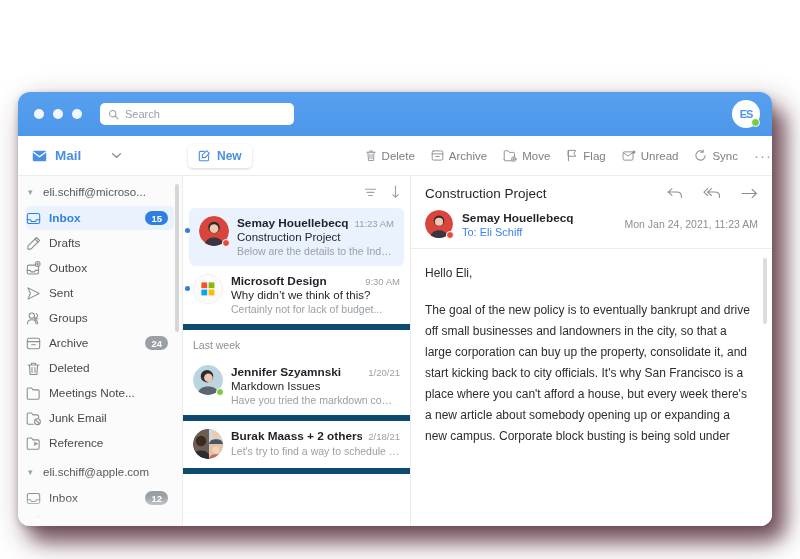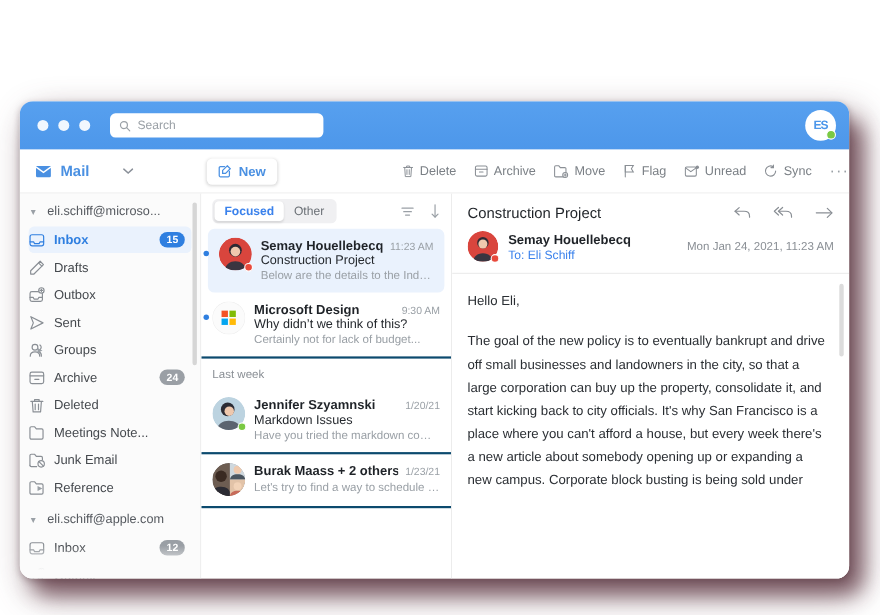--- a/index.html
+++ b/index.html
@@ -155,21 +155,21 @@
   }
 
   
   .list { width: 228px; border-right:1px solid #ececec; background:#fff; position:relative; overflow:hidden; }
   .list-head { height: 32px; display:flex; align-items:center; padding: 0 10px; }
   .segbox { display:flex; background:#f0f0f2; border-radius:5px; padding:2px; }
   .seg { font-size:11px; padding: 3px 9px; border-radius:4px; color:#6a6f75; }
   .seg.on { background:#ffffff; color:#3b82ec; font-weight:bold; box-shadow:0 1px 2px rgba(0,0,0,.1); }
   .list-icons { margin-left:auto; display:flex; align-items:center; gap:14px; color:#9aa0a6; }
 
-  .msg { display:flex; gap:8px; padding: 8px 10px 9px 10px; position:relative; border-bottom:2px solid #0c4a6e; }
+  .msg { display:flex; gap:8px; padding: 8px 10px 9px 10px; position:relative; border-bottom:6px solid #0c4a6e; }
   .msg.sel { background:#eaf2fd; border-radius:6px; margin:0 6px; border-bottom:none; }
   .unread-dot { position:absolute; left:2px; top:20px; width:5px; height:5px; border-radius:50%; background:#2f7fe0; }
   .msg.sel .unread-dot { left:-4px; }
   .av { width:30px; height:30px; border-radius:50%; flex:0 0 30px; position:relative; overflow:visible; }
   .av .img { width:30px;height:30px;border-radius:50%; overflow:hidden; position:relative; }
   .av .pres { position:absolute; right:-1px; bottom:-1px; width:8px; height:8px; border-radius:50%; border:1.5px solid #fff; }
   .msg-body { flex:1; min-width:0; }
   .row1 { display:flex; align-items:baseline; }
   .sender { font-size:11.8px; font-weight:bold; color:#1f2328; white-space:nowrap; overflow:hidden; }
   .time { margin-left:auto; font-size:9.5px; color:#9aa0a6; padding-left:6px; white-space:nowrap; }
@@ -463,24 +463,20 @@
               <span>Outbox</span>
 
             </div>
           </div>
         <div class="sb-scroll"></div>
         <div class="fade-bottom"></div>
       </div>
 
       <div class="list">
         <div class="list-head">
-          <div class="segbox">
-            <div class="seg on">Focused</div>
-            <div class="seg">Other</div>
-          </div>
           <div class="list-icons">
             <span>
               <svg width="13" height="11" viewBox="0 0 14 12" fill="none" stroke="#9aa0a6" stroke-width="1.2" stroke-linecap="round">
                 <path d="M1.5 2.5h11M3.2 5.9h7.6M5 9.3h4"></path>
               </svg>
             </span>
             <span>
               <svg width="9" height="14" viewBox="0 0 10 15" fill="none" stroke="#9aa0a6" stroke-width="1.2" stroke-linecap="round">
                 <path d="M5 1v12.2"></path>
                   <path d="M2 10.4l3 3 3-3"></path>
@@ -579,21 +575,21 @@
         <circle cx="23" cy="21" r="3.6" fill="#f2d3b8"></circle>
         <path d="M16 30c.6-3.4 3-4.8 7-4.8s6.4 1.4 7 4.8z" fill="#c76b5a"></path>
       </g>
                   </svg>
                 </div>
 
             </div>
             <div class="msg-body">
               <div class="row1">
                 <span class="sender">Burak Maass + 2 others</span>
-                <span class="time">1/23/21</span>
+                <span class="time">2/18/21</span>
               </div>
               <div class="prev">Let's try to find a way to schedule a...</div>
             </div>
           </div>
           </div>
       </div>
 
       <div class="reader">
         <div class="rd-head">
           <div class="rd-title">Construction Project</div>

